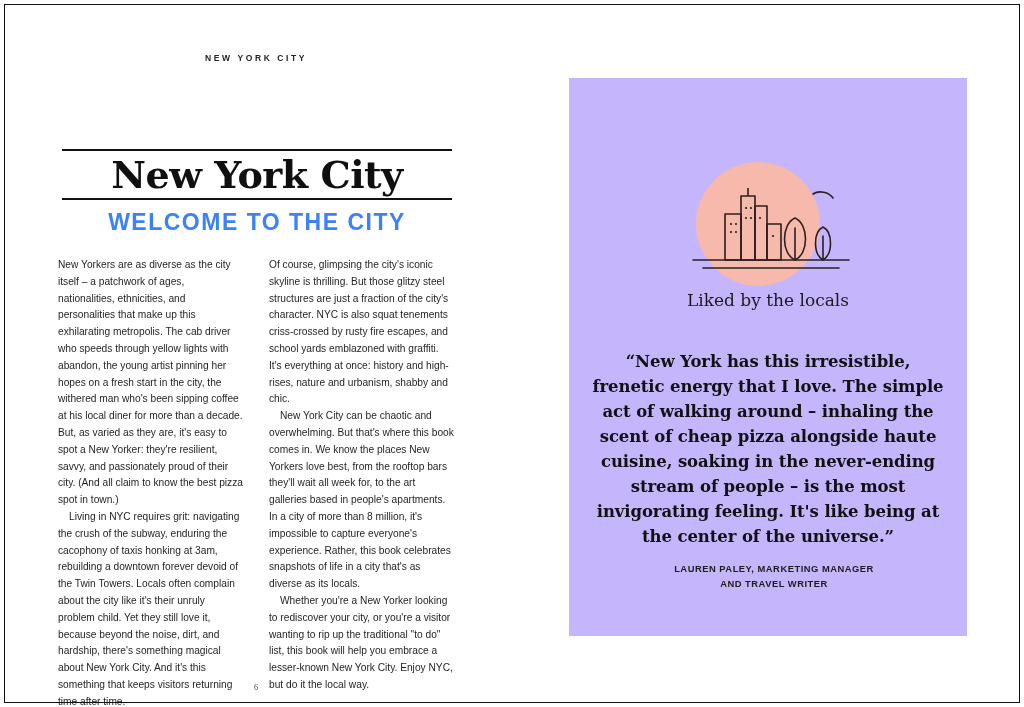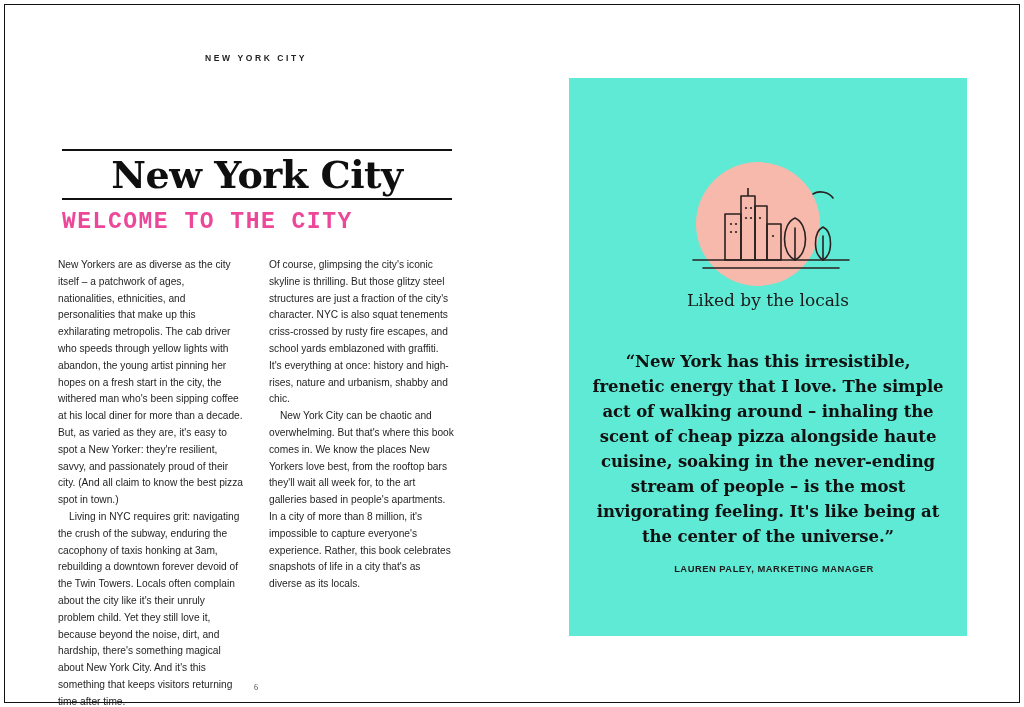--- a/index.html
+++ b/index.html
@@ -78,26 +78,27 @@
     font-family: "DejaVu Serif", "Liberation Serif", serif;
     font-weight: 700;
     font-size: 38px;
     letter-spacing: -0.5px;
     text-align: center;
     line-height: 1.05;
     margin: 4px 0 3px 0;
     color: #0f0f0f;
   }
   .subtitle {
-    font-family: Liberation Mono, monospace;
+    font-family: Liberation Sans, sans-serif;
     font-weight: 700;
     font-size: 23px;
     letter-spacing: 1.5px;
+    text-align: center;
     margin-top: 9px;
-    color: #ec4899;
+    color: #3b82f6;
   }
 
   
   .columns {
     position: absolute;
     left: 58px;
     top: 234px;
     width: 396px;
     display: flex;
     gap: 26px;
@@ -117,21 +118,21 @@
     text-indent: 11px;
   }
 
   
   .panel {
     position: absolute;
     left: 57px;
     top: 78px;
     width: 398px;
     height: 558px;
-    background: #5eead4;
+    background: #c4b5fd;
   }
   .illus {
     position: absolute;
     left: 50%;
     transform: translateX(-50%);
     top: 54px;
     width: 210px;
     height: 170px;
   }
   .quote-head {
@@ -189,20 +190,21 @@
     </div>
 
     <div class="columns">
       <div class="col">
         <p>New Yorkers are as diverse as the city itself – a patchwork of ages, nationalities, ethnicities, and personalities that make up this exhilarating metropolis. The cab driver who speeds through yellow lights with abandon, the young artist pinning her hopes on a fresh start in the city, the withered man who's been sipping coffee at his local diner for more than a decade. But, as varied as they are, it's easy to spot a New Yorker: they're resilient, savvy, and passionately proud of their city. (And all claim to know the best pizza spot in town.)</p>
         <p>Living in NYC requires grit: navigating the crush of the subway, enduring the cacophony of taxis honking at 3am, rebuilding a downtown forever devoid of the Twin Towers. Locals often complain about the city like it's their unruly problem child. Yet they still love it, because beyond the noise, dirt, and hardship, there's something magical about New York City. And it's this something that keeps visitors returning time after time.</p>
       </div>
       <div class="col">
         <p>Of course, glimpsing the city's iconic skyline is thrilling. But those glitzy steel structures are just a fraction of the city's character. NYC is also squat tenements criss-crossed by rusty fire escapes, and school yards emblazoned with graffiti. It's everything at once: history and high-rises, nature and urbanism, shabby and chic.</p>
         <p>New York City can be chaotic and overwhelming. But that's where this book comes in. We know the places New Yorkers love best, from the rooftop bars they'll wait all week for, to the art galleries based in people's apartments. In a city of more than 8 million, it's impossible to capture everyone's experience. Rather, this book celebrates snapshots of life in a city that's as diverse as its locals.</p>
+        <p>Whether you're a New Yorker looking to rediscover your city, or you're a visitor wanting to rip up the traditional "to do" list, this book will help you embrace a lesser-known New York City. Enjoy NYC, but do it the local way.</p>
       </div>
     </div>
 
     <div class="folio folio-left">6</div>
   </div>
 
   <div class="page page-right">
 
     <div class="panel">
 
@@ -246,18 +248,19 @@
           </g>
         </svg>
       </div>
 
       <div class="quote-head">Liked by the locals</div>
 
       <div class="quote-body">“New York has this irresistible, frenetic energy that I love. The simple act of walking around – inhaling the scent of cheap pizza alongside haute cuisine, soaking in the never-ending stream of people – is the most invigorating feeling. It's like being at the center of the universe.”</div>
 
       <div class="attribution">
         <div>LAUREN PALEY, MARKETING MANAGER</div>
+        <div>AND TRAVEL WRITER</div>
       </div>
     </div>
 
   </div>
 
 </div>
 
 </body></html>

